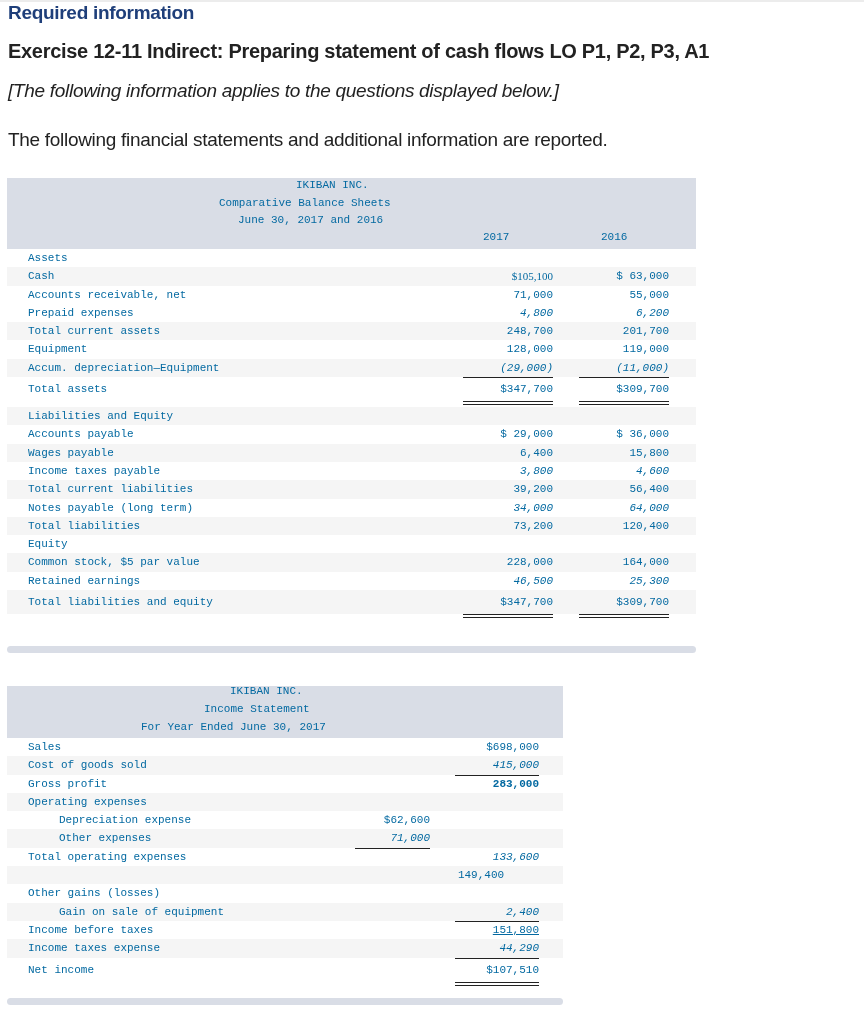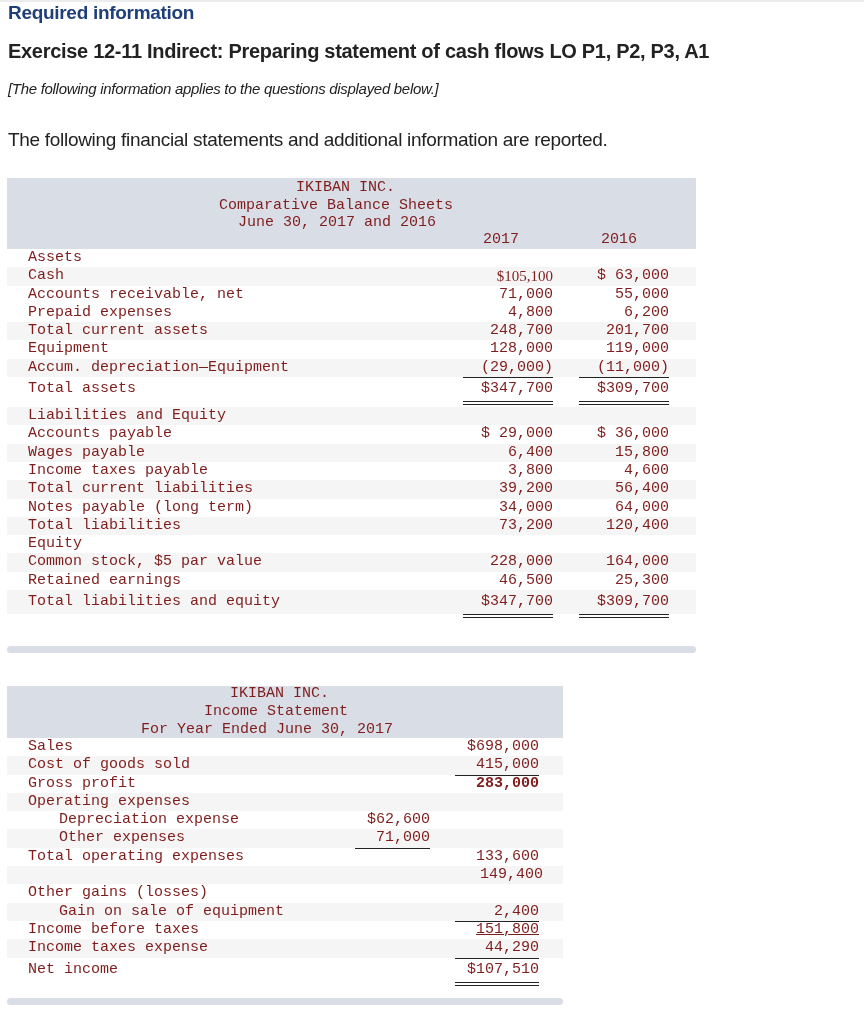--- a/index.html
+++ b/index.html
@@ -1,32 +1,32 @@
 <!DOCTYPE html>
 <html><head>
 <meta charset="utf-8">
 <style>
   html, body { margin: 0; padding: 0; background: #ffffff; }
   body { width: 864px; height: 1024px; position: relative; overflow: hidden; color: #1a1a1a; }
   .topline { position: absolute; left: 0; top: 0; width: 864px; height: 2px; background: #ececec; }
   .req { position: absolute; left: 8px; top: 2px; font-family: "Liberation Sans", sans-serif; font-weight: bold; font-size: 19px; color: #1f3f7a; letter-spacing: -0.3px; }
   .title { position: absolute; left: 8px; top: 40px; font-family: "Liberation Sans", sans-serif; font-weight: bold; font-size: 20px; color: #222; letter-spacing: -0.3px; }
-  .note { position: absolute; left: 8px; top: 80px; font-family: "Liberation Sans", sans-serif; font-style: italic; font-size: 15px; color: #222; letter-spacing: -0.3px; }
+  .note { position: absolute; left: 8px; top: 80px; font-family: "Liberation Sans", sans-serif; font-style: italic; font-size: 19px; color: #222; letter-spacing: -0.3px; }
   .intro { position: absolute; left: 8px; top: 129px; font-family: "Liberation Sans", sans-serif; font-size: 19px; color: #222; letter-spacing: -0.3px; }
 
-  .sheet { position: absolute; font-family: "Liberation Mono", monospace; font-size: 15px; color: #7f1d1d; }
+  .sheet { position: absolute; font-family: "Liberation Mono", monospace; font-size: 11px; color: #0369a1; }
   .hdr { background: #d9dde6; position: relative; }
   .hdr-line { position: absolute; white-space: pre; }
   .row { position: relative; height: 18.3px; line-height: 18.3px; white-space: pre; }
   .row.alt { background: #f5f5f5; }
   .row.tall { height: 24px; line-height: 24px; }
   .lbl { position: absolute; left: 21px; }
   .lbl.ind { left: 52px; }
   .val { position: absolute; text-align: right; }
-  .ul { border-bottom: 1.5px solid #222; }
+  .ul { border-bottom: 1.5px solid #222; font-style: italic; }
   .dul { border-bottom: 4px double #222; }
   .bar { position: absolute; height: 7px; background: #d9dde6; border-radius: 4px; }
 </style>
 </head>
 <body>
 
 <div class="topline"></div>
 <div class="req">Required information</div>
 <div class="title">Exercise 12-11 Indirect: Preparing statement of cash flows LO P1, P2, P3, A1</div>
 <div class="note">[The following information applies to the questions displayed below.]</div>
@@ -71,21 +71,21 @@
     <div class="hdr-line" style="left:134px; top:35px;">For Year Ended June 30, 2017</div>
   </div>
   <div id="is-rows">
       <div class="row"><span class="lbl">Sales</span><span class="val" style="left: 348px; width: 75px;"></span><span class="val" style="left: 448px; width: 84px;">$698,000</span></div>
       <div class="row alt"><span class="lbl">Cost of goods sold</span><span class="val" style="left: 348px; width: 75px;"></span><span class="val ul" style="left: 448px; width: 84px;">415,000</span></div>
       <div class="row"><span class="lbl">Gross profit</span><span class="val" style="left: 348px; width: 75px;"></span><span class="val" style="left: 448px; width: 84px; font-weight: bold;">283,000</span></div>
       <div class="row alt"><span class="lbl">Operating expenses</span><span class="val" style="left: 348px; width: 75px;"></span><span class="val" style="left: 448px; width: 84px;"></span></div>
       <div class="row"><span class="lbl ind">Depreciation expense</span><span class="val" style="left: 348px; width: 75px;">$62,600</span><span class="val" style="left: 448px; width: 84px;"></span></div>
       <div class="row alt"><span class="lbl ind">Other expenses</span><span class="val ul" style="left: 348px; width: 75px;">71,000</span><span class="val" style="left: 448px; width: 84px;"></span></div>
       <div class="row"><span class="lbl">Total operating expenses</span><span class="val" style="left: 348px; width: 75px;"></span><span class="val ul" style="left: 448px; width: 84px;">133,600</span></div>
-      <div class="row alt" style="margin-top: 0px;"><span class="lbl"></span><span class="val" style="left: 348px; width: 75px;"></span><span class="val" style="left: 452px; width: 84px;">149,400</span></div>
+      <div class="row alt" style="margin-top: 0px;"><span class="lbl"></span><span class="val" style="left: 348px; width: 75px;"></span><span class="val" style="left: 432px; width: 84px; text-align: center;">149,400</span></div>
       <div class="row" style="margin-top: 0px;"><span class="lbl">Other gains (losses)</span><span class="val" style="left: 348px; width: 75px;"></span><span class="val" style="left: 448px; width: 84px;"></span></div>
       <div class="row alt"><span class="lbl ind">Gain on sale of equipment</span><span class="val" style="left: 348px; width: 75px;"></span><span class="val ul" style="left: 448px; width: 84px;">2,400</span></div>
       <div class="row"><span class="lbl">Income before taxes</span><span class="val" style="left: 348px; width: 75px;"></span><span class="val" style="left: 448px; width: 84px; text-decoration: underline;">151,800</span></div>
       <div class="row alt"><span class="lbl">Income taxes expense</span><span class="val" style="left: 348px; width: 75px;"></span><span class="val ul" style="left: 448px; width: 84px;">44,290</span></div>
       <div class="row tall"><span class="lbl">Net income</span><span class="val" style="left: 348px; width: 75px;"></span><span class="val dul" style="left: 448px; width: 84px;">$107,510</span></div>
     </div>
 </div>
 <div class="bar" style="left:7px; top:998px; width:556px;"></div>
 
 </body></html>

